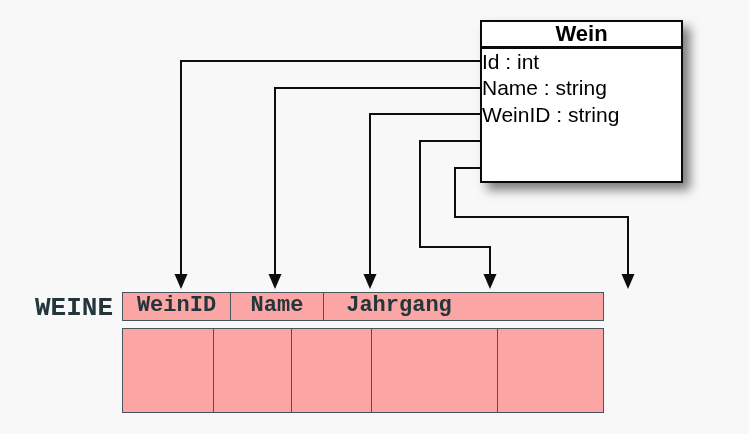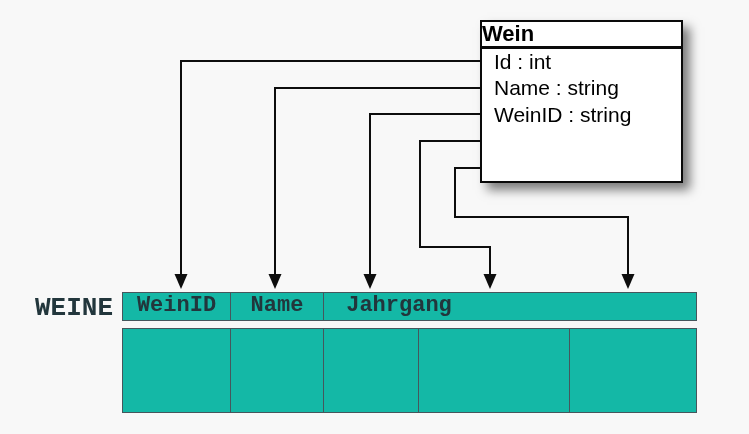--- a/index.html
+++ b/index.html
@@ -36,26 +36,26 @@
     box-sizing: border-box;
     background: #ffffff;
     border: 2px solid #0a0a0a;
     box-shadow: 7px 7px 10px rgba(0,0,0,0.5);
   }
   .classbox .title {
     height: 24px;
     border-bottom: 3px solid #0a0a0a;
     font-size: 22px;
     font-weight: bold;
-    text-align: left;
+    text-align: center;
     line-height: 24px;
     color: #000;
   }
   .classbox .attrs {
-    padding-left: 12px;
+    padding-left: 0;
   }
   .classbox .attr {
     font-size: 21px;
     line-height: 26.4px;
     white-space: nowrap;
     color: #000;
   }
   
   .tbl-label {
     position: absolute;
@@ -64,25 +64,25 @@
     text-align: right;
     font-family: "Liberation Mono", monospace;
     font-weight: bold;
     font-size: 26px;
     line-height: 26px;
     color: #22363c;
   }
   .tbl-header, .tbl-body {
     position: absolute;
     left: 122px;
-    width: 575px;
+    width: 482px;
     box-sizing: border-box;
     border: 1.5px solid #46565c;
     display: flex;
-    background: #14b8a6;
+    background: #fca5a5;
   }
   .tbl-header { top: 292px; height: 29px; }
   .tbl-body   { top: 328px; height: 85px; }
   .cell {
     box-sizing: border-box;
     text-align: center;
     font-family: "Liberation Mono", monospace;
     font-weight: bold;
     font-size: 22px;
     line-height: 25px;

